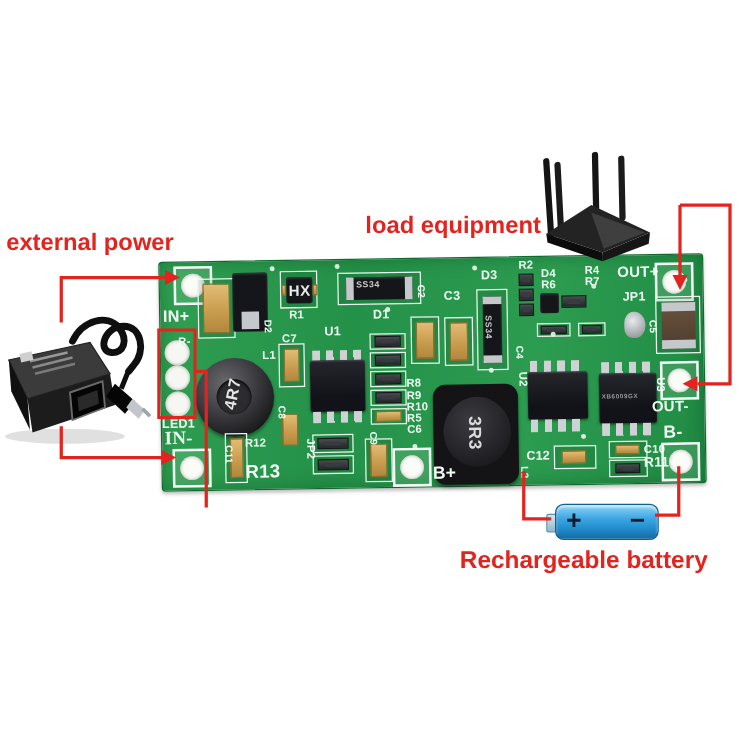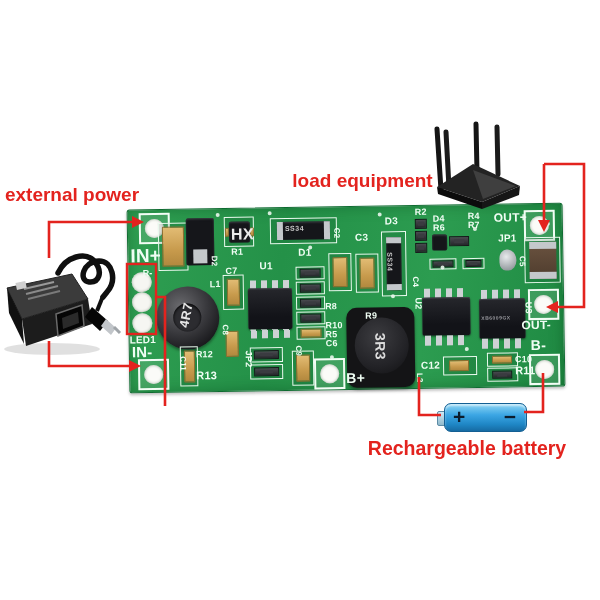--- a/index.html
+++ b/index.html
@@ -201,65 +201,65 @@
     <div class="via" style="left:250px;top:6px;"></div>
     <div class="via" style="left:345px;top:22px;"></div>
     <div class="via" style="left:418px;top:18px;"></div>
     <div class="via" style="left:312px;top:60px;"></div>
     <div class="via" style="left:262px;top:88px;"></div>
     <div class="via" style="left:200px;top:148px;"></div>
     <div class="via" style="left:335px;top:142px;"></div>
     <div class="via" style="left:180px;top:38px;"></div>
 
     <div style="left:0;top:0;width:100%;height:100%;">
-        <span class="silk" style="left: 2px; top: 36px; font-size: 19px;">IN+</span>
+        <span class="silk" style="left: 2px; top: 36px; font-size: 13px;">IN+</span>
         <span class="silk" style="left: 14px; top: 59px; font-size: 9px;">R-</span>
         <span class="silk" style="left: 0px; top: 125px; font-size: 10px;">LED1</span>
-        <span class="silk" style="left: 2px; top: 134px; font-size: 15px;">IN-</span>
+        <span class="silk" style="left: 2px; top: 134px; font-size: 15px; font-family: Liberation Serif, serif;">IN-</span>
         <span class="silk" style="left: 103px; top: 39px; font-size: 9px;">R1</span>
         <span class="silk" style="left: 80px; top: 48px; font-size: 8px; transform: rotate(90deg);">D2</span>
         <span class="silk" style="left: 170px; top: 40px; font-size: 10px;">D1</span>
         <span class="silk" style="left: 203px; top: 22px; font-size: 8px; transform: rotate(90deg);">C2</span>
         <span class="silk" style="left: 227px; top: 26px; font-size: 10px;">C3</span>
         <span class="silk" style="left: 257px; top: 10px; font-size: 10px;">D3</span>
         <span class="silk" style="left: 287px; top: 2px; font-size: 9px;">R2</span>
         <span class="silk" style="left: 305px; top: 9px; font-size: 9px;">D4</span>
         <span class="silk" style="left: 305px; top: 18px; font-size: 9px;">R6</span>
         <span class="silk" style="left: 340px; top: 7px; font-size: 9px;">R4</span>
         <span class="silk" style="left: 340px; top: 16px; font-size: 9px;">R7</span>
         <span class="silk" style="left: 366px; top: 7px; font-size: 12px;">OUT+</span>
         <span class="silk" style="left: 370px; top: 29px; font-size: 10px;">JP1</span>
         <span class="silk" style="left: 131px; top: 53px; font-size: 10px;">U1</span>
         <span class="silk" style="left: 97px; top: 58px; font-size: 9px;">C7</span>
         <span class="silk" style="left: 81px; top: 71px; font-size: 9px;">L1</span>
         <span class="silk" style="left: 196px; top: 95px; font-size: 9px;">R8</span>
-        <span class="silk" style="left: 196px; top: 105px; font-size: 9px; margin-left: 40px;">R9</span>
+        <span class="silk" style="left: 196px; top: 105px; font-size: 9px;">R9</span>
         <span class="silk" style="left: 196px; top: 114px; font-size: 9px;">R10</span>
         <span class="silk" style="left: 196px; top: 123px; font-size: 9px;">R5</span>
         <span class="silk" style="left: 196px; top: 132px; font-size: 9px;">C6</span>
         <span class="silk" style="left: 90px; top: 117px; font-size: 8px; transform: rotate(90deg);">C8</span>
         <span class="silk" style="left: 66px; top: 141px; font-size: 9px;">R12</span>
-        <span class="silk" style="left: 66px; top: 161px; font-size: 11px;">R13</span>
+        <span class="silk" style="left: 66px; top: 161px; font-size: 15px;">R13</span>
         <span class="silk" style="left: 45px; top: 150px; font-size: 8px; transform: rotate(90deg);">C11</span>
         <span class="silk" style="left: 110px; top: 146px; font-size: 9px; transform: rotate(90deg);">JP2</span>
         <span class="silk" style="left: 163px; top: 139px; font-size: 8px; transform: rotate(90deg);">C9</span>
         <span class="silk" style="left: 216px; top: 164px; font-size: 14px;">B+</span>
         <span class="silk" style="left: 281px; top: 72px; font-size: 8px; transform: rotate(90deg);">C4</span>
         <span class="silk" style="left: 283px; top: 93px; font-size: 9px; transform: rotate(90deg);">U2</span>
         <span class="silk" style="left: 291px; top: 155px; font-size: 10px;">C12</span>
         <span class="silk" style="left: 284px; top: 168px; font-size: 8px; transform: rotate(90deg);">L2</span>
         <span class="silk" style="left: 388px; top: 53px; font-size: 8px; transform: rotate(90deg);">C5</span>
         <span class="silk" style="left: 393px; top: 99px; font-size: 9px; transform: rotate(90deg);">U3</span>
         <span class="silk" style="left: 392px; top: 115px; font-size: 12px;">OUT-</span>
         <span class="silk" style="left: 401px; top: 134px; font-size: 14px;">B-</span>
         <span class="silk" style="left: 385px; top: 151px; font-size: 9px;">C10</span>
         <span class="silk" style="left: 385px; top: 161px; font-size: 11px;">R11</span>
       </div>
     <div style="left:0;top:0;width:100%;height:100%;">
-        <span class="mark" style="left: 103px; top: 18px; font-size: 16px; color: rgb(234, 234, 234);">HX</span>
+        <span class="mark" style="left: 103px; top: 18px; font-size: 12px; color: rgb(234, 234, 234);">HX</span>
         <span class="mark" style="left: 157px; top: 17px; font-size: 7px; color: rgb(201, 201, 201);">SS34</span>
         <span class="mark" style="left: 252px; top: 52px; font-size: 7px; transform: rotate(90deg); color: rgb(201, 201, 201);">SS34</span>
         <span class="mark" style="left: 44px; top: 99px; font-size: 13px; transform: rotate(-78deg); color: rgb(230, 230, 230);">4R7</span>
         <span class="mark" style="left: 237px; top: 133px; font-size: 14px; transform: rotate(90deg); color: rgb(220, 220, 220);">3R3</span>
         <span class="mark" style="left: 352px; top: 111px; font-size: 5px; color: rgb(152, 152, 158);">XB6009GX</span>
       </div>
   </div>
 
   <svg class="overlay" width="600" height="600">
     <g stroke="#e3231e" stroke-width="2.6" fill="none">

